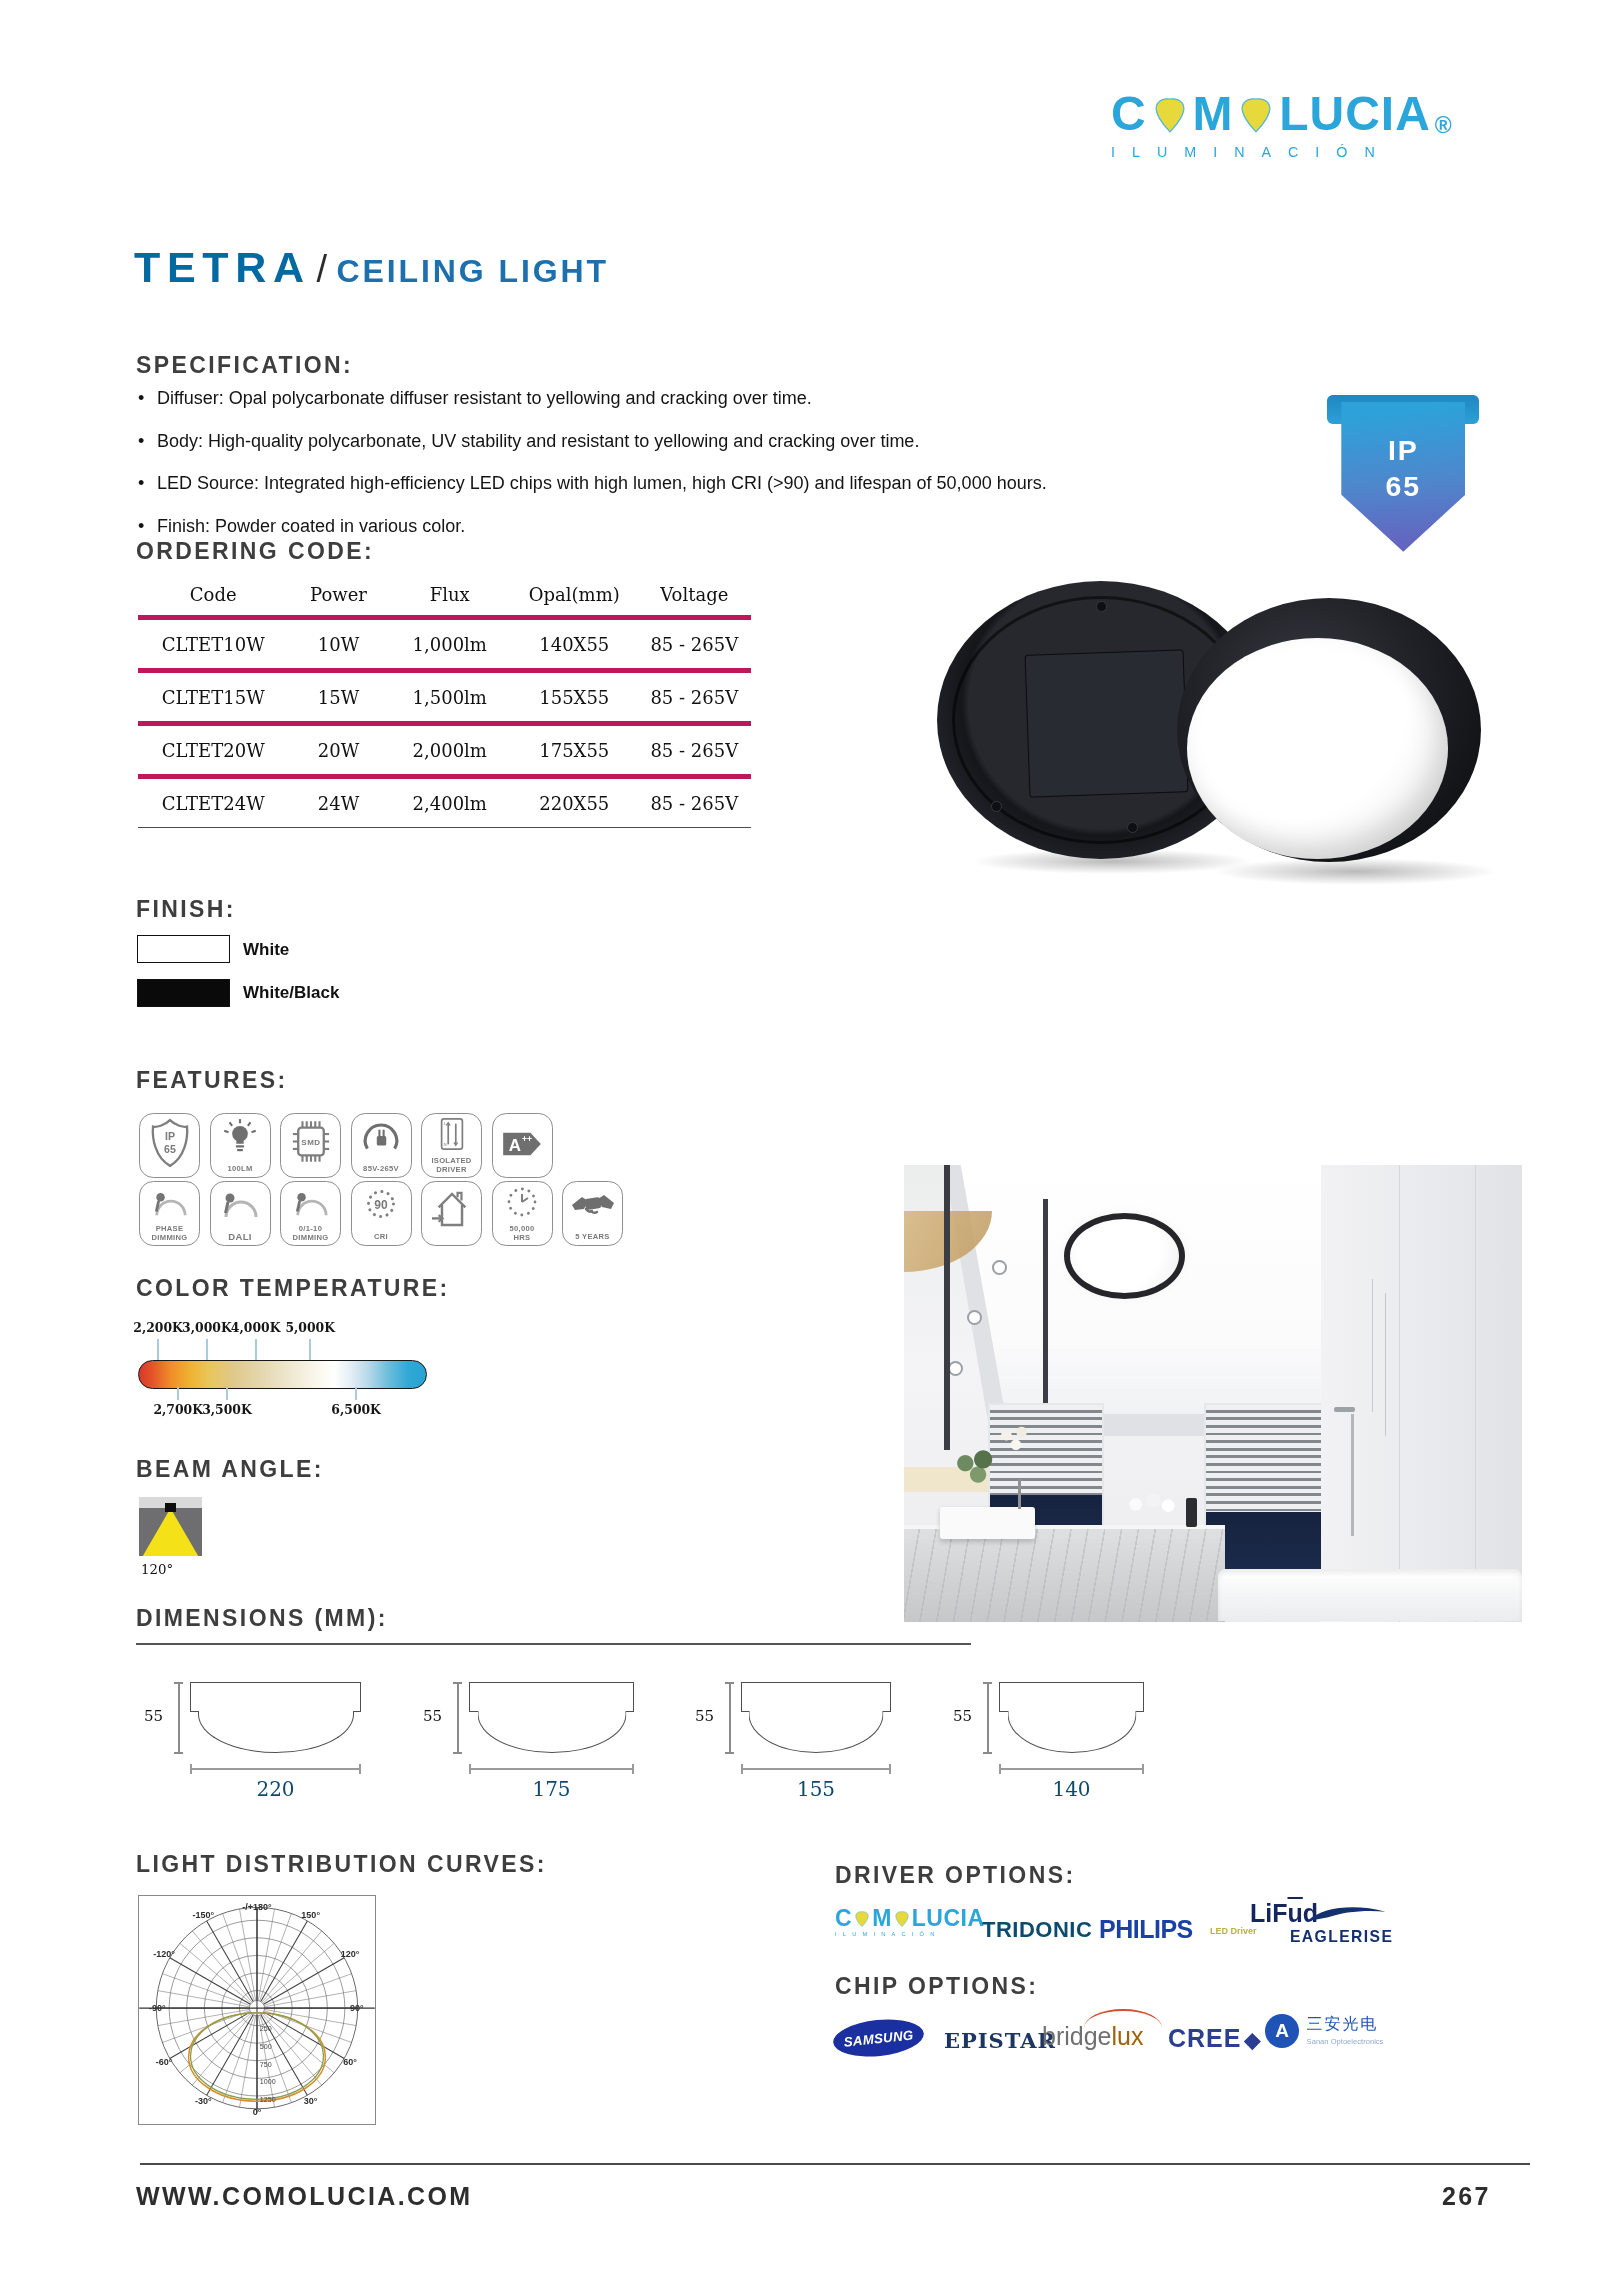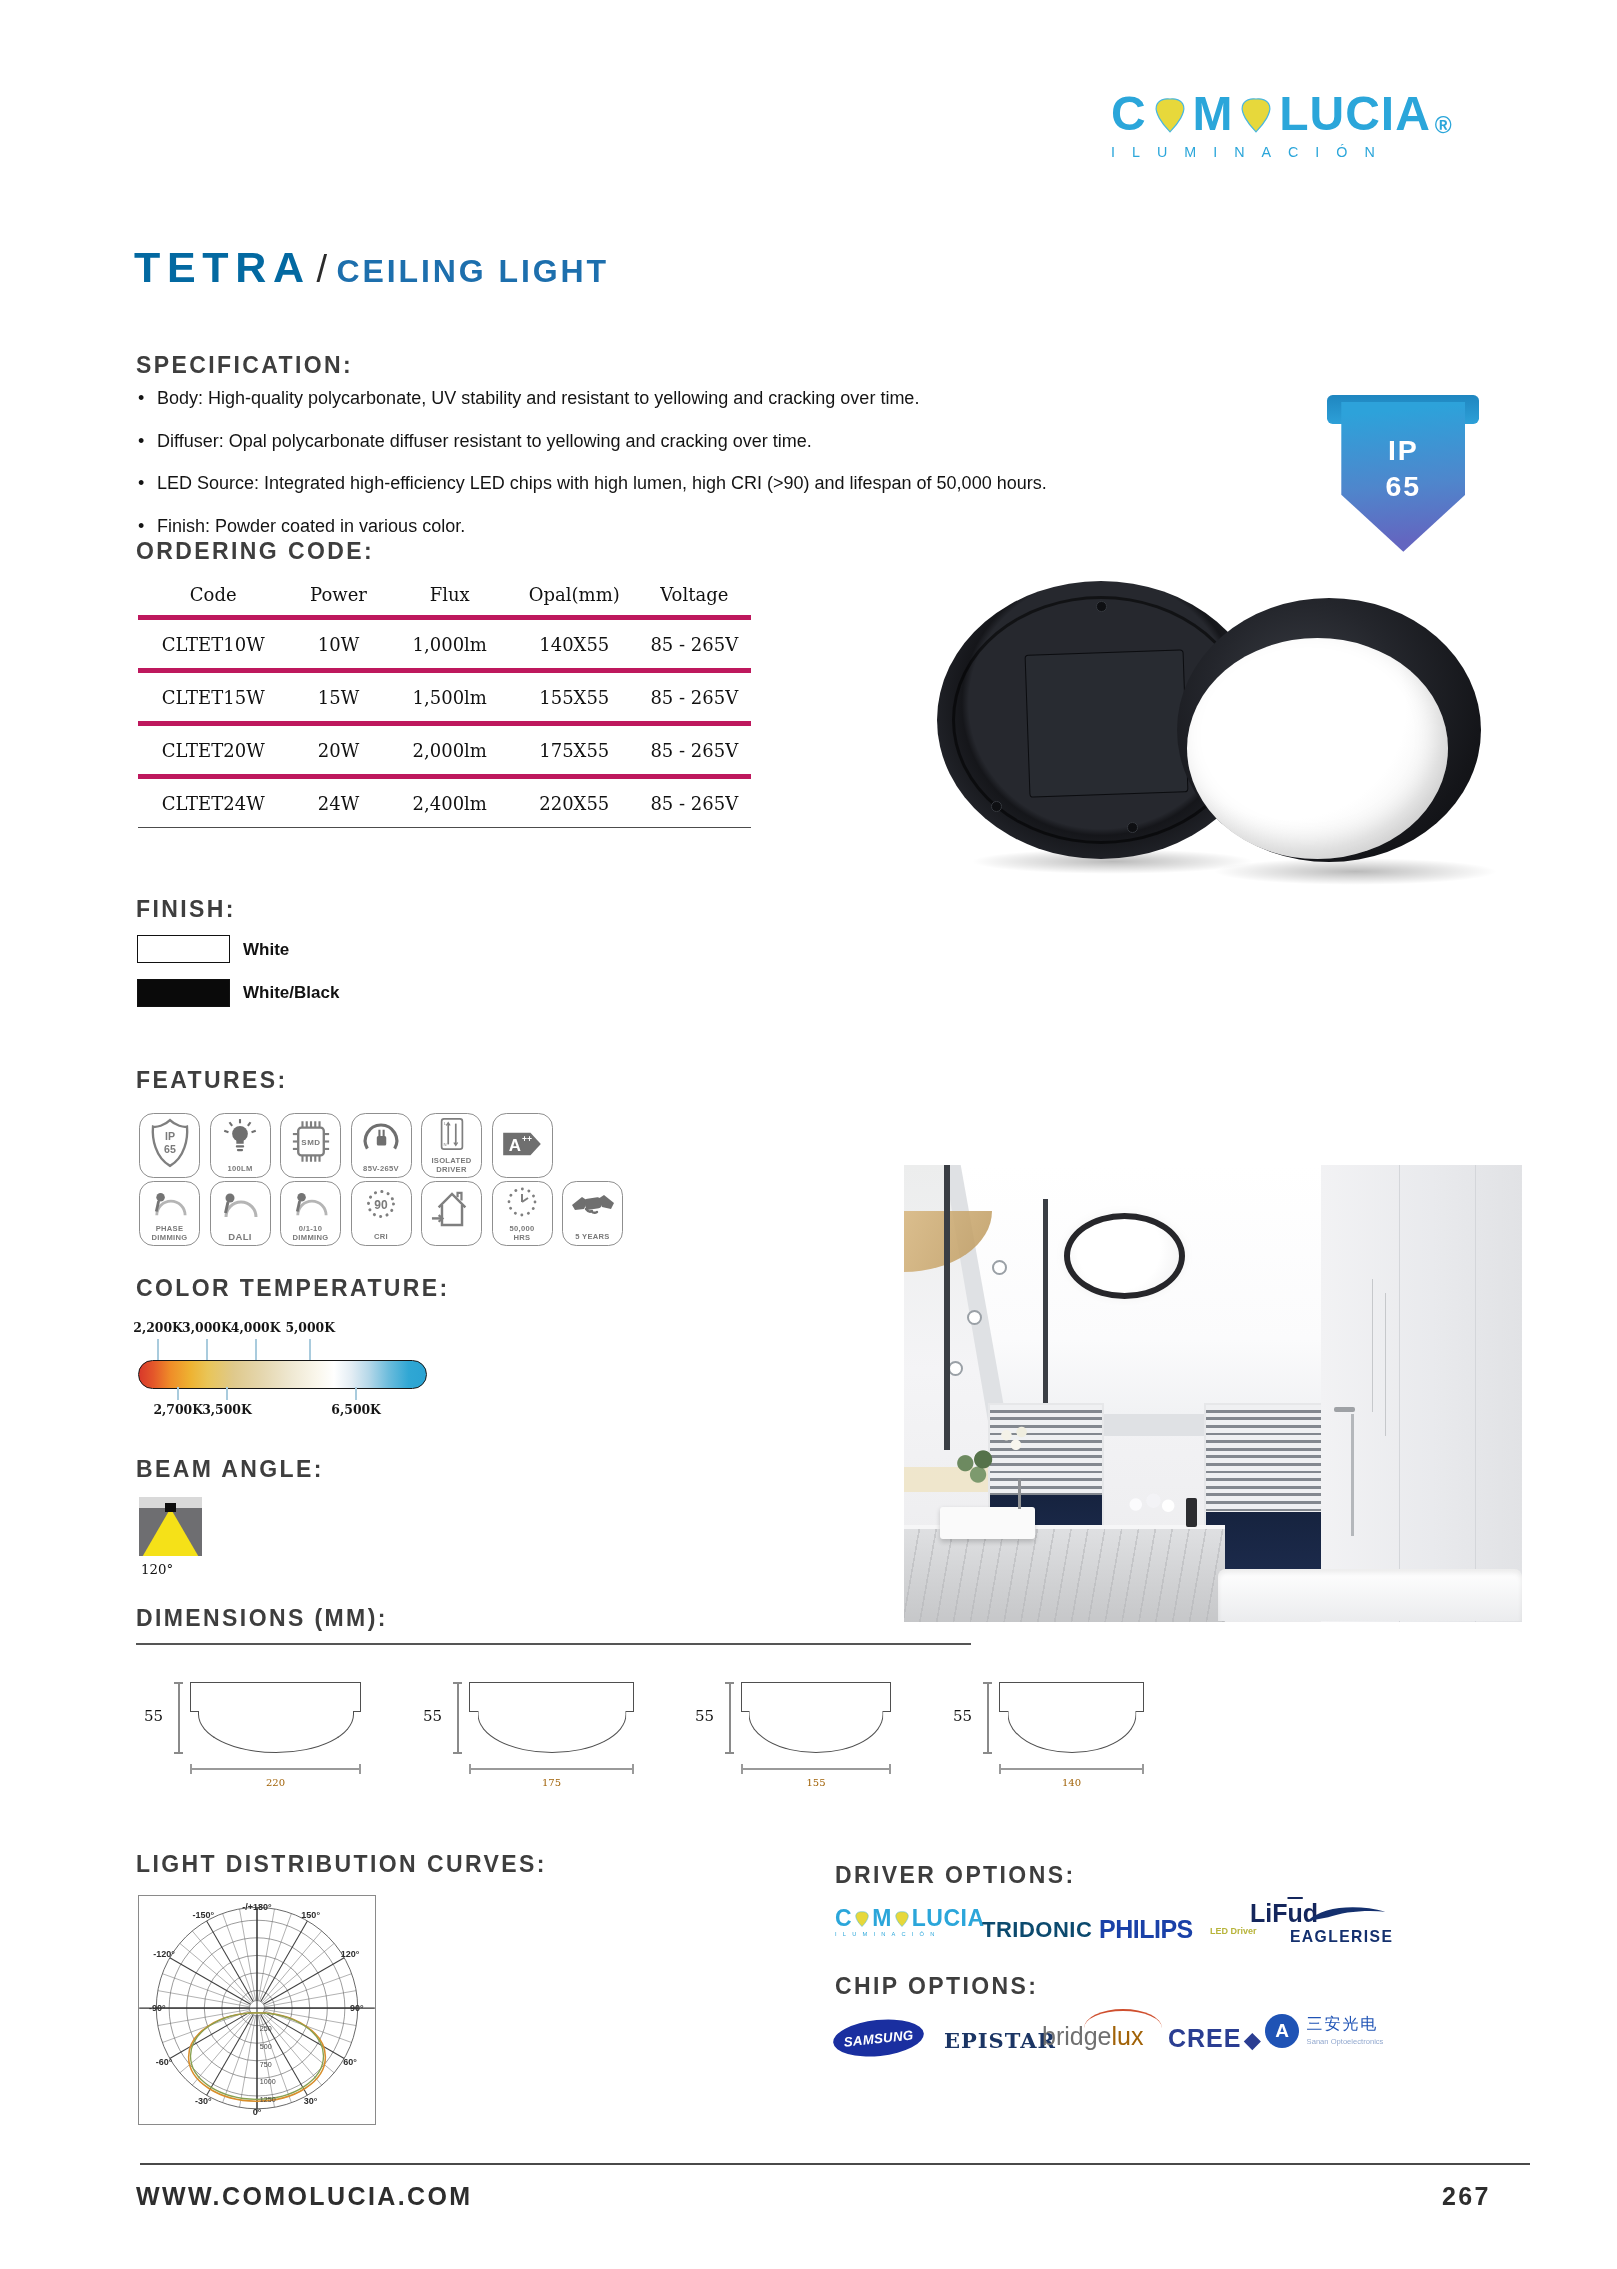--- a/index.html
+++ b/index.html
@@ -96,21 +96,21 @@
            border:1.9px solid #4f4f4f;border-top:none;box-sizing:border-box;
            border-radius:0 0 50% 50% / 0 0 92% 92%;background:#fff;}
   .df-vline{position:absolute;left:-12.4px;top:0;height:72px;width:1.9px;background:#8a8a8a;}
   .df-vline::before,.df-vline::after{content:"";position:absolute;left:-3.8px;width:9.5px;height:1.9px;background:#8a8a8a;}
   .df-vline::before{top:0;} .df-vline::after{bottom:0;}
   .df-55{position:absolute;left:-46px;top:25px;font-family:"DejaVu Serif",serif;font-size:15px;color:#111;}
   .df-hline{position:absolute;left:0;top:86px;width:100%;height:1.9px;background:#9a9a9a;}
   .df-hline::before,.df-hline::after{content:"";position:absolute;top:-3.8px;width:1.9px;height:9.5px;background:#9a9a9a;}
   .df-hline::before{left:0;} .df-hline::after{right:0;}
   .df-wlab{position:absolute;left:0;top:95px;width:100%;text-align:center;
-           font-family:"DejaVu Serif",serif;font-size:10px;color:#a16207;}
+           font-family:"DejaVu Serif",serif;font-size:20px;color:#0c4a6e;}
 
   
   .polar-box{width:236px;height:228px;border:1.4px solid #8a8a8a;background:#fff;}
 
   
   .lg-tridonic{font-size:22px;font-weight:700;color:#0c4a6e;letter-spacing:0.5px;}
   .lg-philips{font-size:25px;font-weight:800;color:#1A41A8;letter-spacing:-0.5px;}
   .lg-lifud{font-size:25px;font-weight:800;color:#14265c;line-height:23px;margin-left:40px;}
   .lg-lifud .u{text-decoration:overline;}
   .lg-lifud-sub{font-size:9px;color:#b8b43b;font-weight:700;margin-top:1px;}
@@ -207,22 +207,22 @@
   </div>
 
   <div class="abs" style="left:134px;top:243px;display:flex;align-items:baseline;">
     <span class="title-product">TETRA</span>
     <span class="title-sep">/</span>
     <span class="title-cat">CEILING LIGHT</span>
   </div>
 
   <div class="abs h" style="left:136px;top:352px;">SPECIFICATION:</div>
   <ul class="abs bullets" style="left:136px;top:388px;width:1008px;">
+    <li><span>Diffuser: Opal polycarbonate diffuser resistant to yellowing and cracking over time.</span></li>
     <li><span>Body: High-quality polycarbonate, UV stability and resistant to yellowing and cracking over time.</span></li>
-    <li><span>Diffuser: Opal polycarbonate diffuser resistant to yellowing and cracking over time.</span></li>
     <li><span>LED Source: Integrated high-efficiency LED chips with high lumen, high CRI (&gt;90) and lifespan of 50,000 hours.</span></li>
     <li><span>Finish: Powder coated in various color.</span></li>
   </ul>
 
   <div class="abs h" style="left:136px;top:538px;">ORDERING CODE:</div>
   <table class="abs order" style="left:138px;top:573px;width:613px;">
     <thead>
       <tr>
         <th style="width:152px;">Code</th>
         <th style="width:100px;">Power</th>

